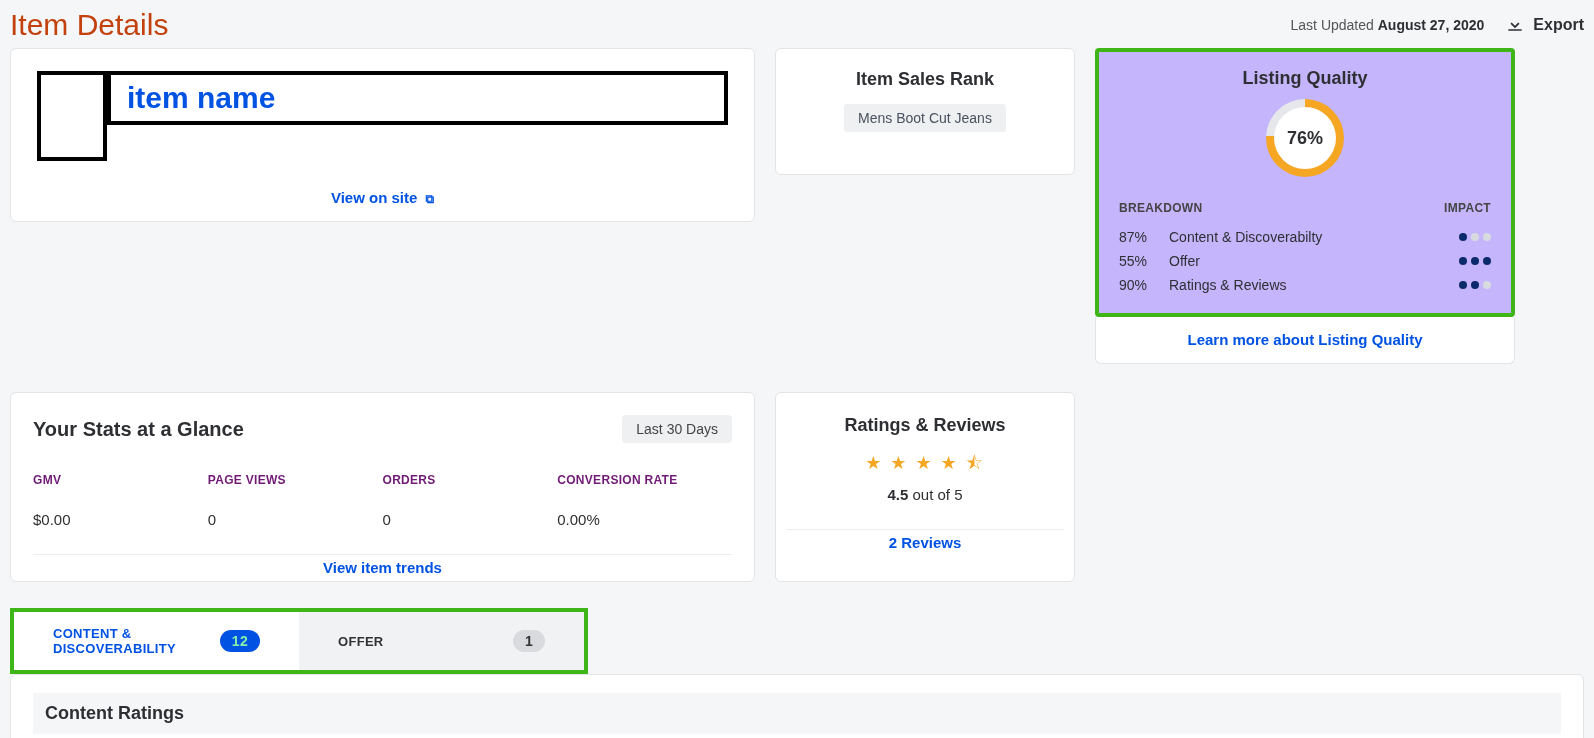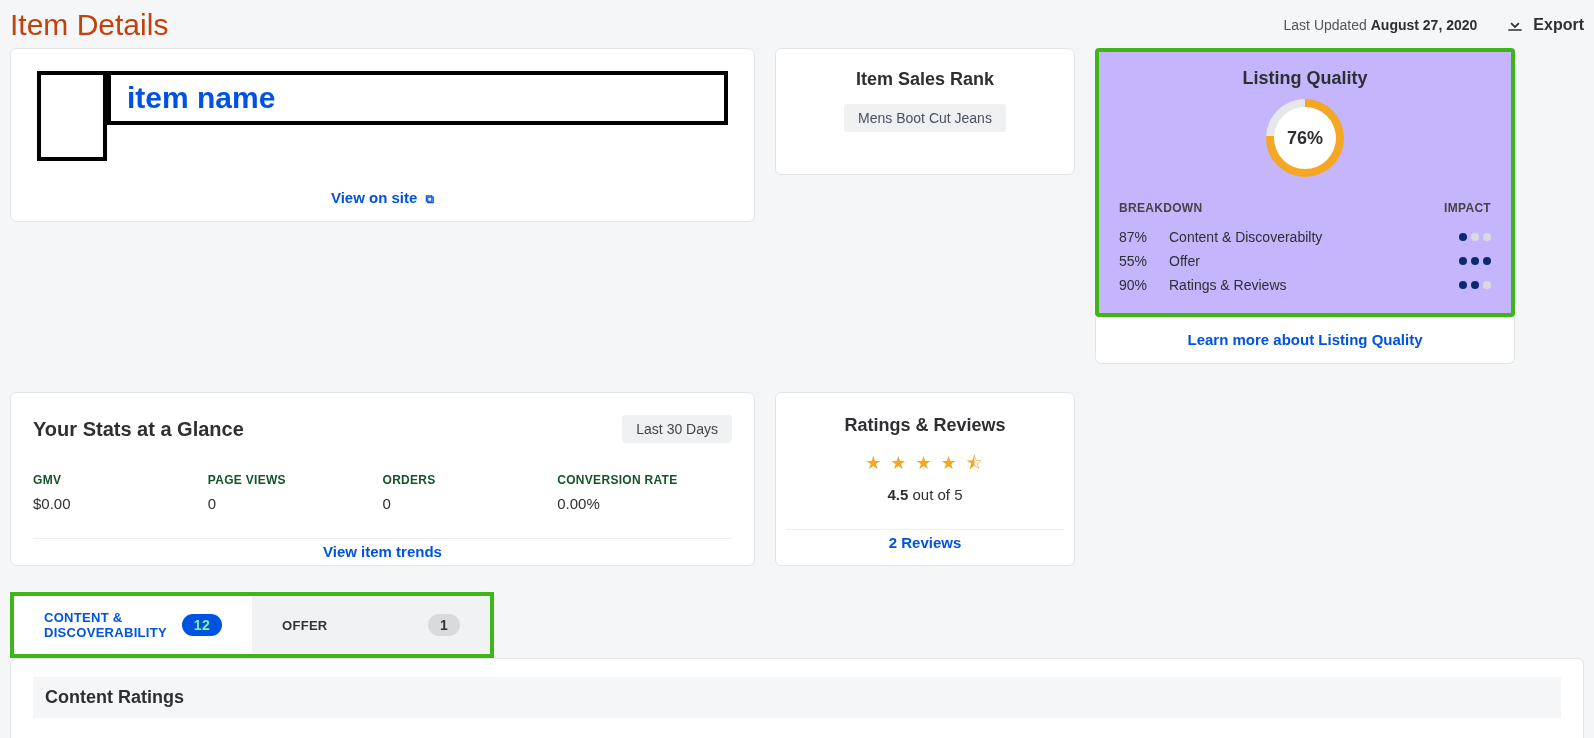--- a/index.html
+++ b/index.html
@@ -1,19 +1,19 @@
 <!DOCTYPE html>
 <html><head>
 <meta charset="utf-8">
 <style>
 * { box-sizing: border-box; margin: 0; padding: 0; }
 body { font-family: -apple-system, BlinkMacSystemFont, "Segoe UI", Arial, sans-serif; background: #f5f6f8; color: #2e2f32; padding: 0 10px 40px 10px; width: 1594px; }
 .header-row { display: flex; justify-content: space-between; align-items: center; padding: 8px 0 6px 0; }
 .page-title { font-size: 30px; font-weight: 400; color: #c2410c; }
-.header-right { display: flex; align-items: center; gap: 28px; font-size: 14px; }
+.header-right { display: flex; align-items: center; gap: 21px; font-size: 14px; }
 .last-updated-label { color: #555; }
 .last-updated-date { font-weight: 700; }
 .export-group { display: flex; align-items: center; gap: 8px; cursor: pointer; }
 .export-text { font-weight: 700; font-size: 16px; }
 .grid-top { display: grid; grid-template-columns: 745px 300px 420px; gap: 20px; align-items: start; }
 .card { background: #fff; border: 1px solid #e3e4e6; border-radius: 6px; }
 .item-card { padding: 16px 16px 0 16px; }
 .item-row { display: flex; align-items: flex-start; padding: 6px 10px 14px 10px; }
 .thumb { width: 70px; height: 90px; border: 4px solid #000; }
 .name-box { border: 4px solid #000; padding: 10px 16px; flex: 1; height: 54px; display: flex; align-items: center; }
@@ -40,31 +40,31 @@
 .dot.fill { background: #0b2a6b; }
 .quality-footer { text-align:center; padding: 14px 0; }
 
 .grid-mid { display: grid; grid-template-columns: 745px 300px 420px; gap: 20px; margin-top: 28px; }
 .stats-card { padding: 22px 22px 0 22px; }
 .stats-header { display:flex; justify-content:space-between; align-items:center; margin-bottom:30px; }
 .stats-title { font-size: 20px; font-weight: 600; }
 .pill-gray { background:#eef0f2; padding:6px 14px; border-radius:4px; font-size:14px; color:#444; }
 .stats-row { display:flex; }
 .stat { flex:1; }
-.stat-label { font-size:12px; font-weight:700; color:#14532d; letter-spacing:0.3px; margin-bottom:8px; }
+.stat-label { font-size:12px; font-weight:700; color:#701a75; letter-spacing:0.3px; margin-bottom:24px; }
 .stat-val { font-size:15px; color:#2e2f32; }
 .ratings-card { text-align:center; padding:22px 10px 0 10px; }
 .stars { color:#f5a623; font-size:18px; letter-spacing:2px; margin-bottom:6px; }
 .rating-text { font-size:15px; }
 .rating-num { font-weight:700; }
 .card-foot-link { text-align:center; padding:4px 0; margin-top:18px; }
 .card-foot-link.border { border-top: 1px solid #eee; margin-top:26px; }
 
 .tabs-box { margin-top: 26px; border: 4px solid #3fb618; display:inline-flex; background:#f1f2f4; }
-.tab { display:flex; align-items:center; justify-content:space-between; padding: 14px 30px; width: 238px; font-size:13px; font-weight:700; letter-spacing:0.3px; color:#333; cursor:pointer; }
+.tab { display:flex; align-items:center; justify-content:space-between; padding: 14px 39px; width: 285px; font-size:13px; font-weight:700; letter-spacing:0.3px; color:#333; cursor:pointer; }
 .tab.active { background:#fff; color:#0052e2; }
 .tab-badge { border-radius:12px; padding:3px 12px; font-size:14px; font-weight:700; }
 .tab.active .tab-badge { background:#0052e2; color:#86efac;text-align:right; }
 .tab:not(.active) .tab-badge { background:#d8dadd; color:#333; }
 
 .issues-panel { background:#fff; border:1px solid #e3e4e6; border-radius:6px; margin-top:0; padding: 18px 0 30px 0; }
 .issues-title { background:#f5f6f8; margin: 0 22px 16px 22px; padding:10px 12px; font-size:18px; font-weight:600; }
 
 svg.dl-icon { width:20px; height:20px; }
 </style>

